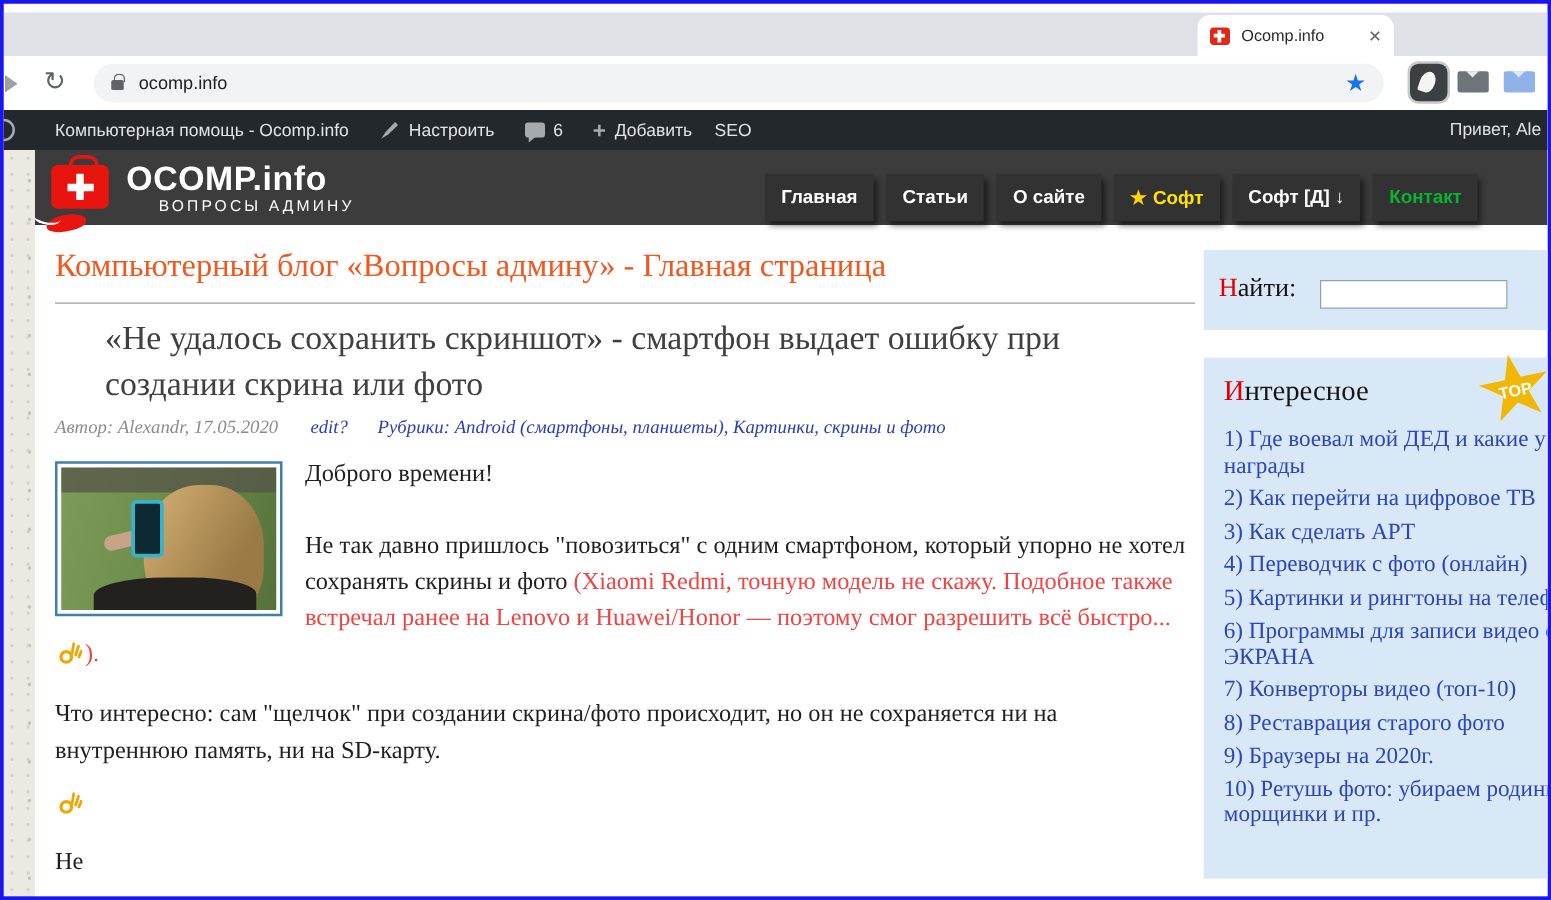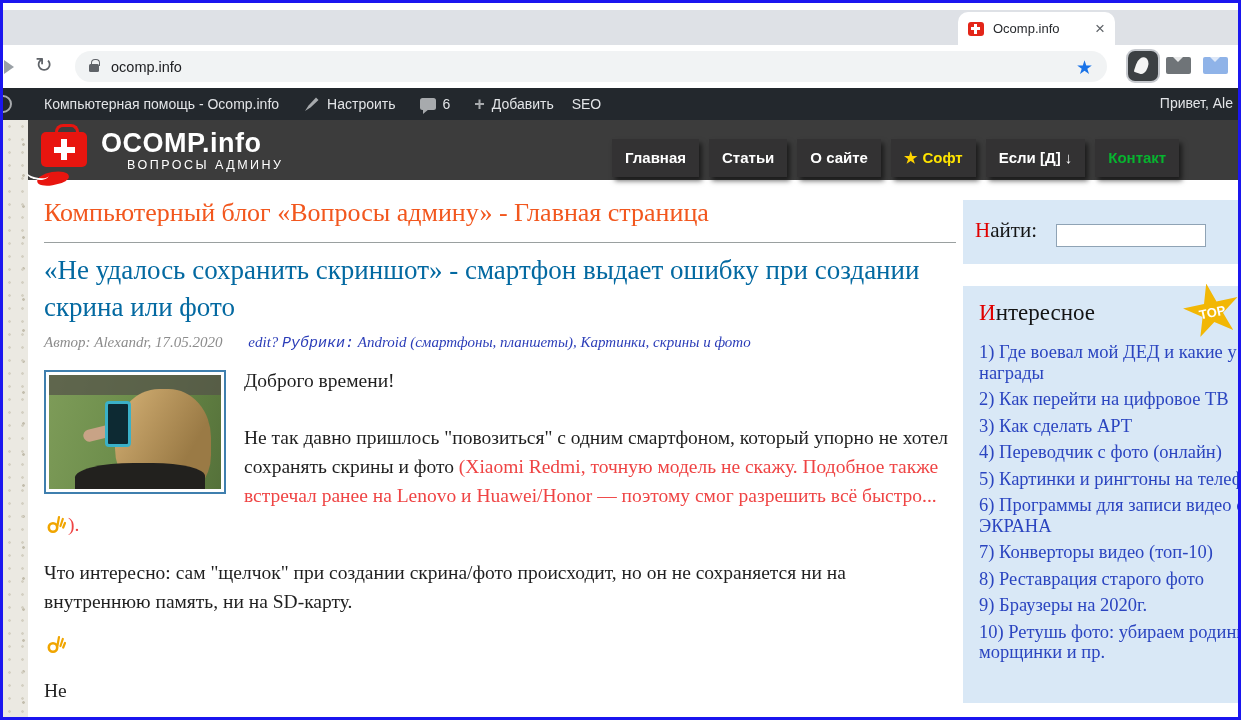--- a/index.html
+++ b/index.html
@@ -79,25 +79,25 @@
            margin-left:10px; box-shadow:3px 4px 5px rgba(0,0,0,.55); cursor:default;}
   .navtab .nav-star{ color:#ffd400; margin-right:5px;}
   .navtab.soft-tab .nav-label{ color:#ffe400; }
   .navtab.contact-tab .nav-label{ color:#07b42f; }
 
   
   .main-col{ position:absolute; left:16px; top:60px; width:912px; color:#1f1f1f;
              font-family:"Liberation Serif","DejaVu Serif",serif; }
   .page-title{ margin-top:16px; font-size:26px; font-weight:normal; color:#f2571e; line-height:34px;}
   .rule{ margin-top:12px; border-top:1px solid #9aa0a0; }
-  .article-title{ margin-top:9px; font-size:27px; font-weight:normal; color:#0369a1; line-height:37px;}
+  .article-title{ margin-top:9px; font-size:27px; font-weight:normal; color:#404040; line-height:37px;margin-left:40px;}
   .meta{ margin-top:8px; font-size:15px; font-style:italic; color:#8c8c8c; }
   .meta .m-link{ color:#2b3db8; cursor:pointer;}
   .meta .m-edit{ margin-left:22px; }
-  .meta .m-rubr{ margin-left:0;font-family:Liberation Mono, monospace; }
+  .meta .m-rubr{ margin-left:20px; }
   .article-body{ margin-top:14px; font-size:19.5px; line-height:29px; }
   .article-body p{ margin:0 0 14px; }
   .article-body p.p1{ margin-bottom:28px; }
   .article-body p.p2{ margin-bottom:16px; }
   .gray-note{ color:#ef4444; }
   .ok-hand{ display:inline-block; vertical-align:-3px; margin:0 2px;}
   .post-img{ float:left; margin:4px 18px 6px 0; border:2px solid #3f7fae; background:#fff;
              padding:3px; width:182px; height:124px; }
   .photo{ position:relative; width:172px; height:114px; overflow:hidden;
           background:linear-gradient(105deg,#7e9c59 0%,#698a48 55%,#55713a 100%);}
@@ -200,21 +200,21 @@
           <span class="logo-text">
             <div class="logo-title">OCOMP.info</div>
             <div class="logo-sub">ВОПРОСЫ АДМИНУ</div>
           </span>
         </div>
         <div class="nav">
           <div class="navtab"><span class="nav-label">Главная</span></div>
           <div class="navtab"><span class="nav-label">Статьи</span></div>
           <div class="navtab"><span class="nav-label">О сайте</span></div>
           <div class="navtab soft-tab"><span class="nav-star">★</span><span class="nav-label">Софт</span></div>
-          <div class="navtab"><span class="nav-label">Если [Д] ↓</span></div>
+          <div class="navtab"><span class="nav-label">Софт [Д] ↓</span></div>
           <div class="navtab contact-tab"><span class="nav-label">Контакт</span></div>
         </div>
       </div>
 
       <div class="main-col">
         <h2 class="page-title">Компьютерный блог «Вопросы админу» - Главная страница</h2>
         <div class="rule"></div>
         <h1 class="article-title">«Не удалось сохранить скриншот» - смартфон выдает ошибку при создании скрина или фото</h1>
         <div class="meta">
           <span>Автор: Alexandr, 17.05.2020</span>

